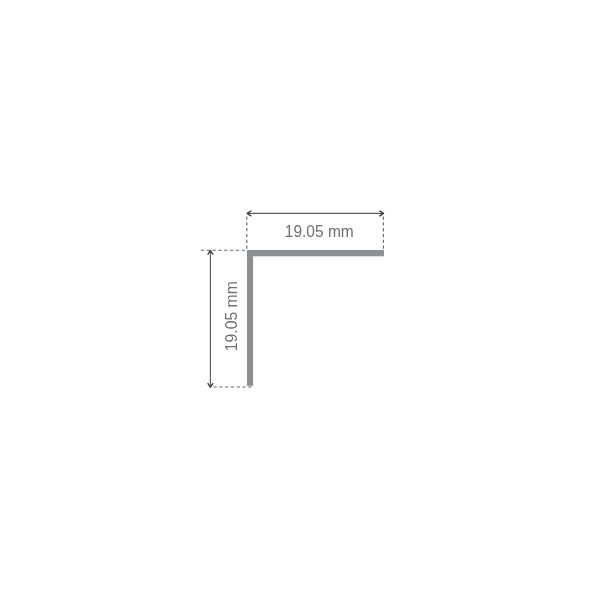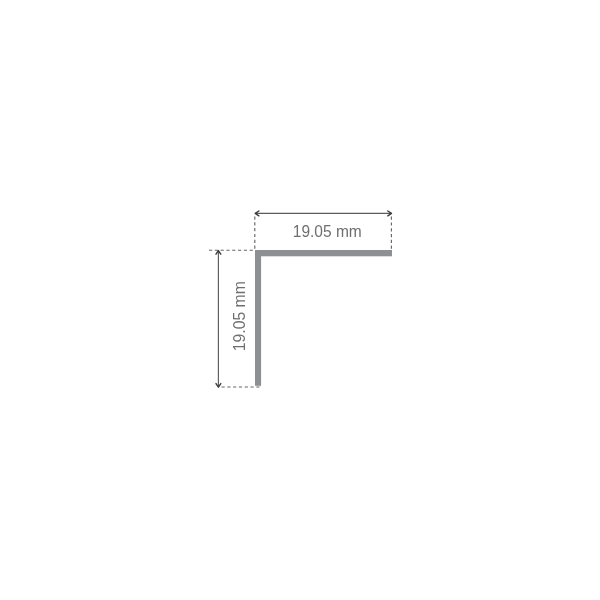--- a/index.html
+++ b/index.html
@@ -1,16 +1,16 @@
 <!DOCTYPE html>
 <html><head>
 <meta charset="utf-8">
 <style>
   html,body{margin:0;padding:0;background:#ffffff;}
-  .stage{width:522px;height:600px;position:relative;background:#e5e5e5;overflow:hidden;margin-left:8px;}
+  .stage{width:522px;height:600px;position:relative;background:#e5e5e5;overflow:hidden;}
   svg text{font-family:"Liberation Sans",sans-serif;}
 </style>
 </head>
 <body>
 
 <div class="stage">
 <svg width="600" height="600" viewBox="0 0 600 600" xmlns="http://www.w3.org/2000/svg">
 
   <rect x="0" y="0" width="600" height="600" fill="#ffffff"></rect>
 

